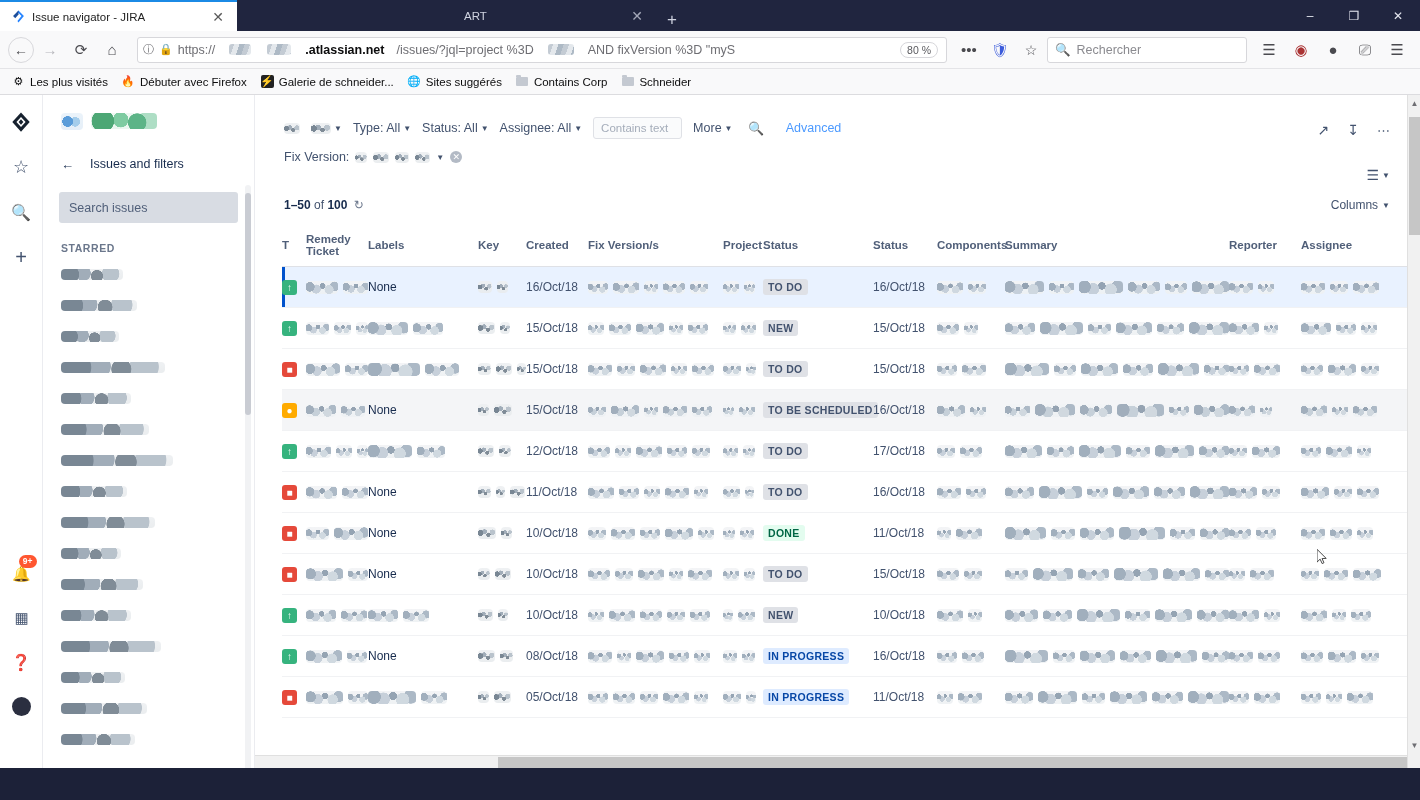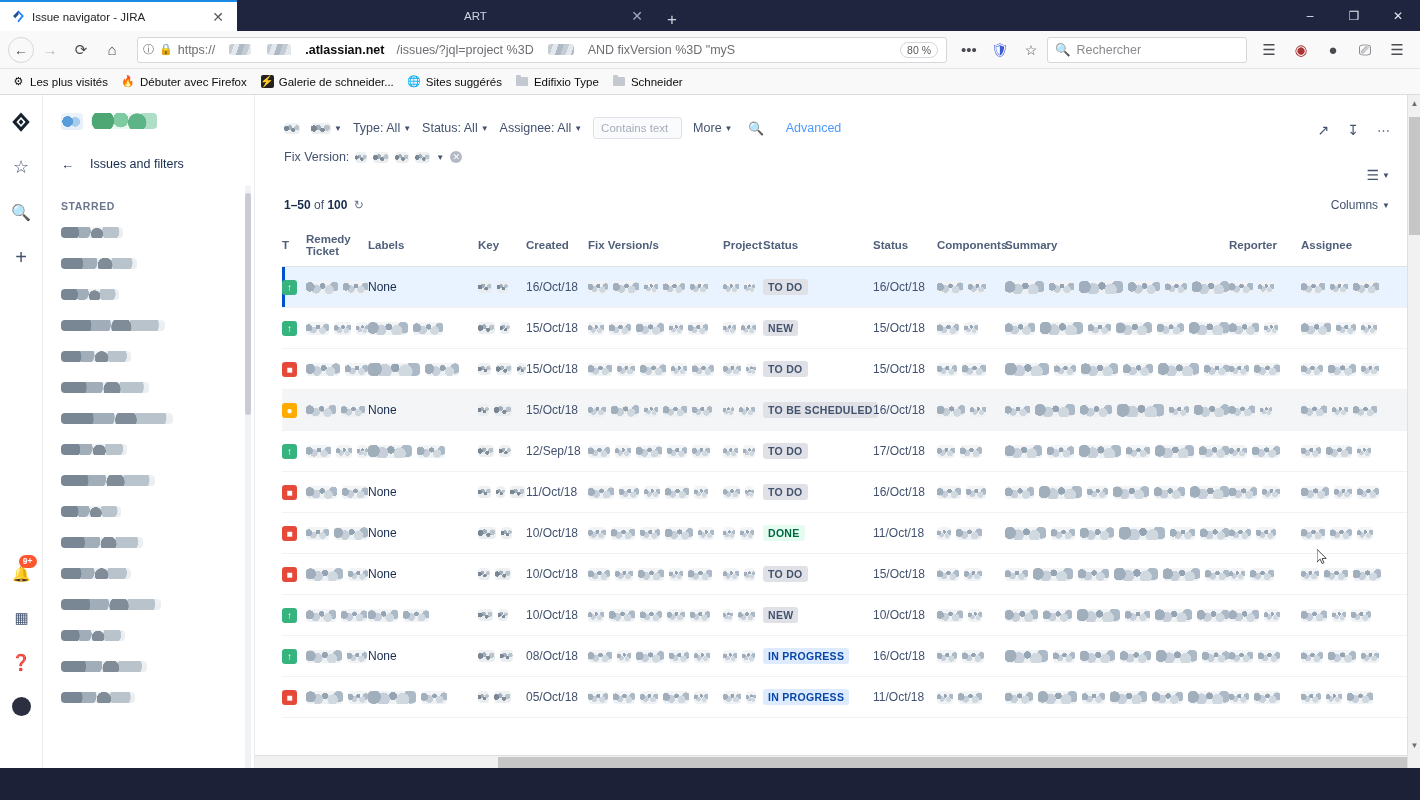--- a/index.html
+++ b/index.html
@@ -346,21 +346,21 @@
       <span>Galerie de schneider...</span>
     </div>
     <div class="bm">
       <span class="bm-ico">🌐</span>
       <span>Sites suggérés</span>
     </div>
     <div class="bm">
       <span class="bm-ico">
           <i class="folder"></i>
         </span>
-      <span>Edifixio Type</span>
+      <span>Contains Corp</span>
     </div>
     <div class="bm">
       <span class="bm-ico">
           <i class="folder"></i>
         </span>
       <span>Schneider</span>
     </div>
   </div>
 
   <div class="page">
@@ -391,20 +391,23 @@
     </div>
 
     <div class="sidebar">
       <div class="sb-logo">
         <span class="bl blue" style="width:22px;height:17px;"></span>
         <span class="bl green" style="width:66px;height:16px;"></span>
       </div>
       <div class="sb-back">
         <span style="font-size:13px;">←</span>
         <span>Issues and filters</span>
+      </div>
+      <div class="sb-search">
+        <span>Search issues</span>
       </div>
       <div class="sb-section">STARRED</div>
 
       <div>
         <div class="sb-item">
             <span class="bl dark" style="width:62px;height:11px;"></span>
           </div>
         <div class="sb-item">
             <span class="bl dark" style="width:76px;height:11px;"></span>
           </div>
@@ -845,21 +848,21 @@
                   <span class="bl " style="width:44px;height:13px"></span>
                   <span class="bl " style="width:28px;height:13px"></span>
                 </span>
               </td>
               <td>
                 <span class="cellblobs">
                   <span class="bl dark" style="width:16px;height:12px"></span>
                   <span class="bl dark" style="width:12px;height:12px"></span>
                 </span>
               </td>
-              <td><span class="date">12/Sep/18</span></td>
+              <td><span class="date">12/Oct/18</span></td>
               <td>
                 <span class="cellblobs">
                   <span class="bl " style="width:22px;height:13px"></span>
                   <span class="bl " style="width:16px;height:13px"></span>
                   <span class="bl " style="width:26px;height:13px"></span>
                   <span class="bl " style="width:20px;height:13px"></span>
                   <span class="bl " style="width:18px;height:13px"></span>
                 </span>
               </td>
               <td>

